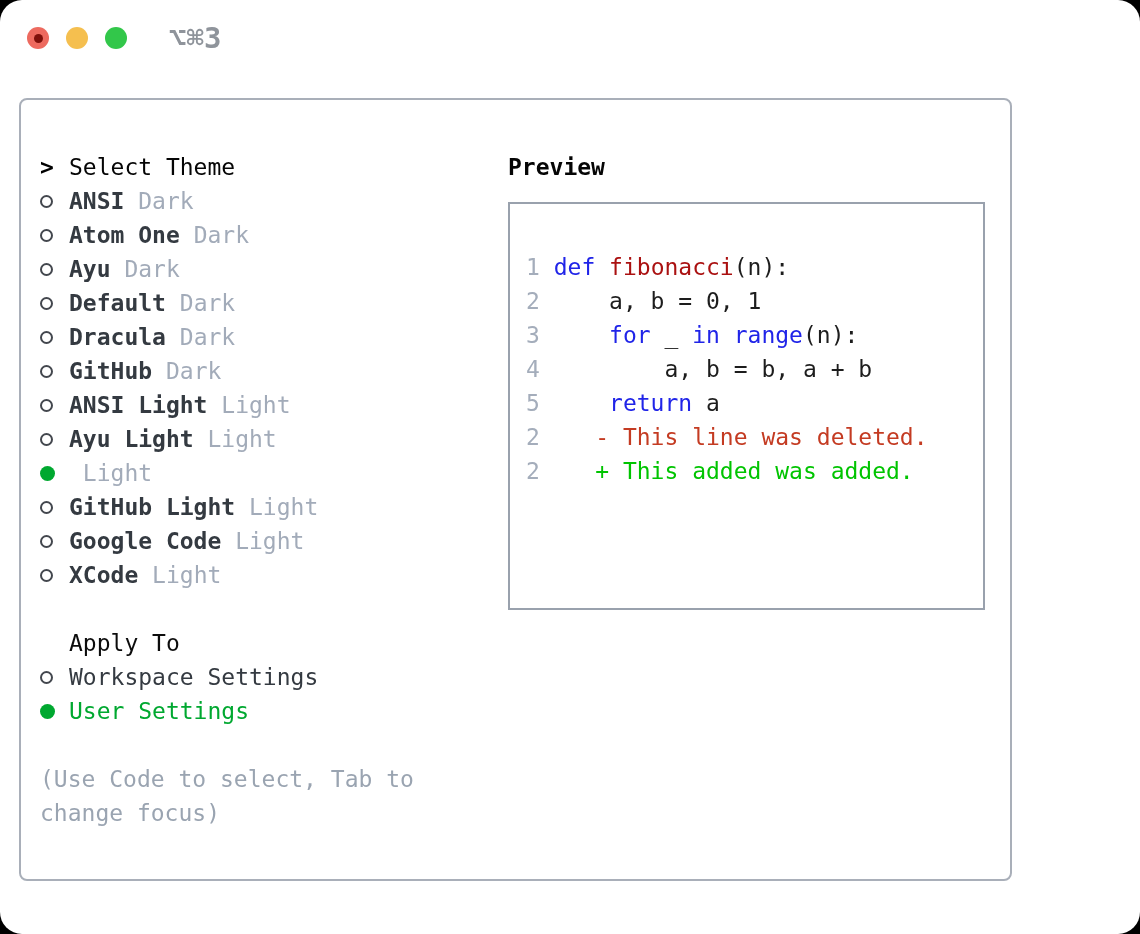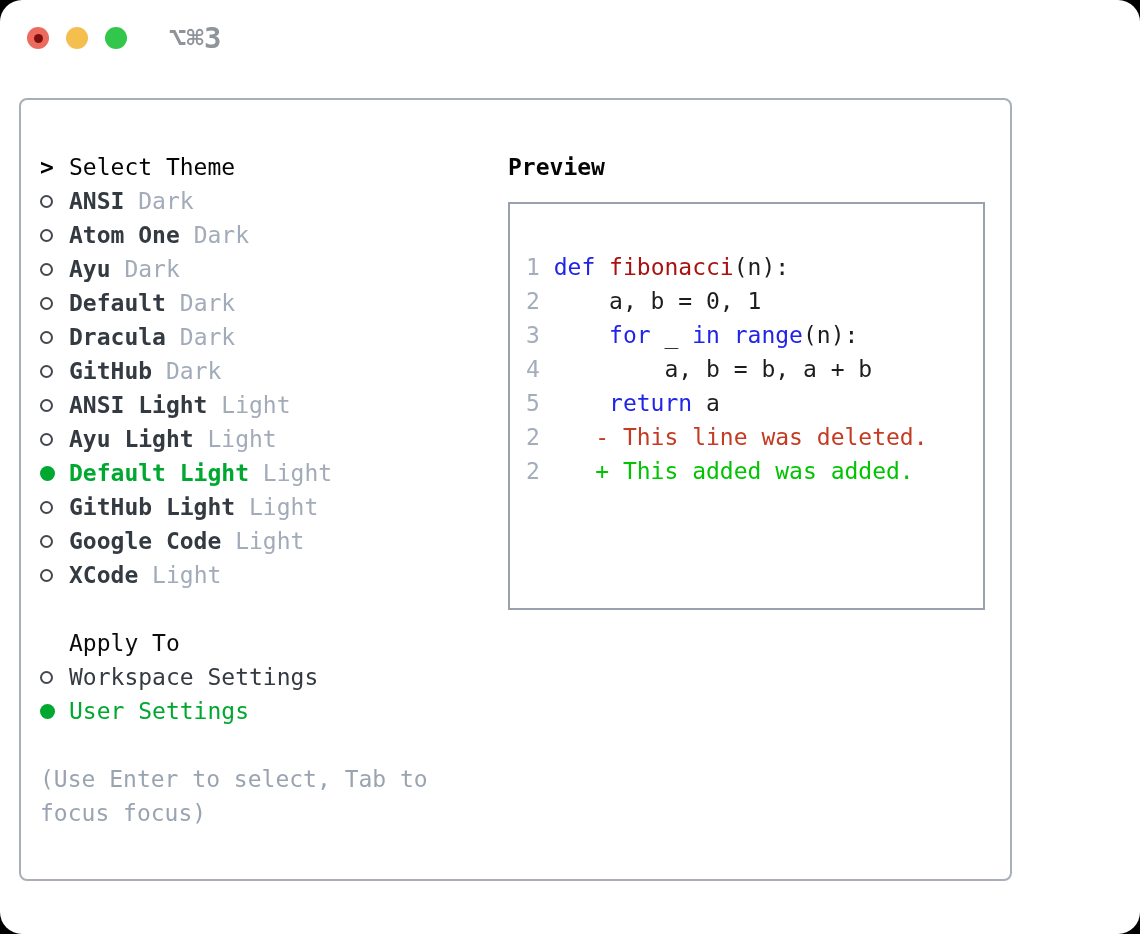--- a/index.html
+++ b/index.html
@@ -154,21 +154,20 @@
         <span class="item-name">ANSI Light</span>
         <span class="item-variant">Light</span>
       </div>
       <div class="row" data-state="normal">
         <span class="bullet-slot"><span class="bullet"></span></span>
         <span class="item-name">Ayu Light</span>
         <span class="item-variant">Light</span>
       </div>
       <div class="row" data-state="selected">
         <span class="bullet-slot"><span class="bullet"></span></span>
-        <span class="item-name">Default Light</span>
         <span class="item-variant">Light</span>
       </div>
       <div class="row" data-state="normal">
         <span class="bullet-slot"><span class="bullet"></span></span>
         <span class="item-name">GitHub Light</span>
         <span class="item-variant">Light</span>
       </div>
       <div class="row" data-state="normal">
         <span class="bullet-slot"><span class="bullet"></span></span>
         <span class="item-name">Google Code</span>
@@ -184,21 +183,21 @@
 
       <div class="row" data-state="normal">
         <span class="bullet-slot"><span class="bullet"></span></span>
         <span class="item-label">Workspace Settings</span>
       </div>
       <div class="row" data-state="selected">
         <span class="bullet-slot"><span class="bullet"></span></span>
         <span class="item-label">User Settings</span>
       </div>
 
-      <div class="help">(Use Enter to select, Tab to focus focus)</div>
+      <div class="help">(Use Code to select, Tab to change focus)</div>
 
     </div>
 
     <div class="right-col">
       <div class="preview-heading">Preview</div>
 
       <div class="preview-box">
 
         <div class="pline"><span class="ln">1</span><span class="kw">def</span><span class="pl"> </span><span class="fn">fibonacci</span><span class="pl">(n):</span></div>
 

